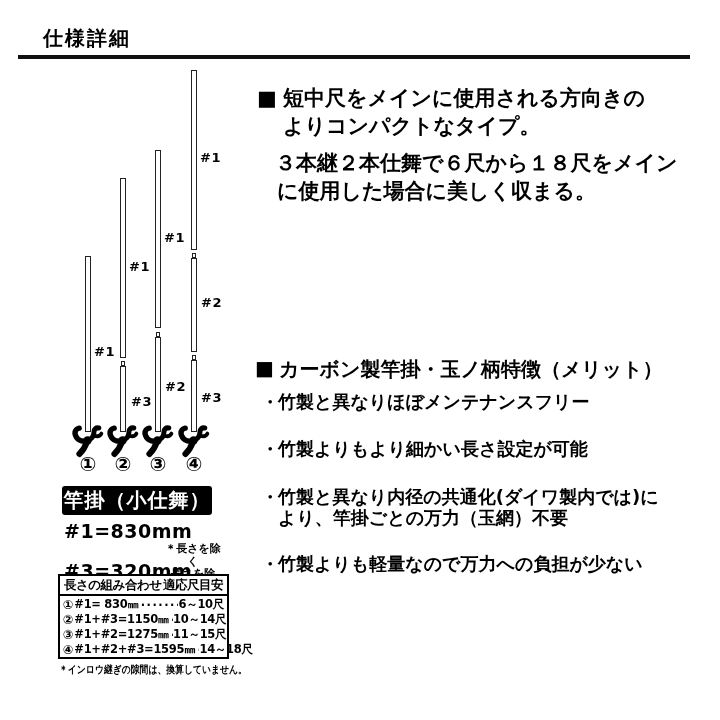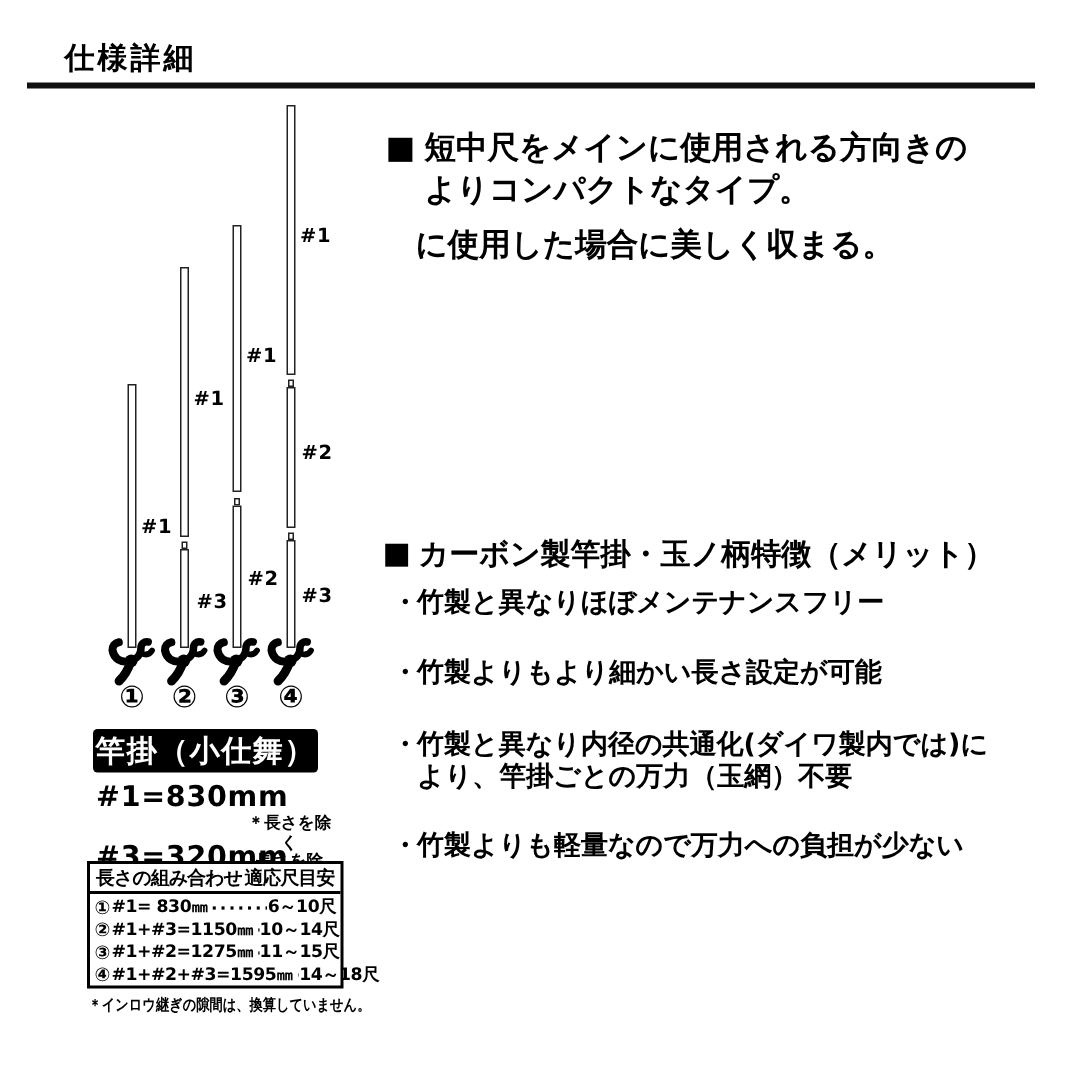--- a/index.html
+++ b/index.html
@@ -59,20 +59,21 @@
   <div class="abs title">仕様詳細</div>
   <div class="abs rule"></div>
 
   <div class="abs intro">
     <div class="l1">
       <span class="mk">■</span>
       <span>短中尺をメインに使用される方向きの</span>
     </div>
     <div class="ind">よりコンパクトなタイプ。</div>
     <div class="para2">
+      <div>３本継２本仕舞で６尺から１８尺をメイン</div>
       <div class="c2">に使用した場合に美しく収まる。</div>
     </div>
   </div>
 
   <div class="abs seg" style="left:85px;top:256px;height:176px;"></div>
   <div class="abs seglabel" style="left:94px;top:344px;">#1</div>
 
   <div class="abs seg" style="left:120px;top:178px;height:180px;"></div>
   <div class="abs nub" style="left:121px;top:361px;"></div>
   <div class="abs seg" style="left:120px;top:366px;height:66px;"></div>

